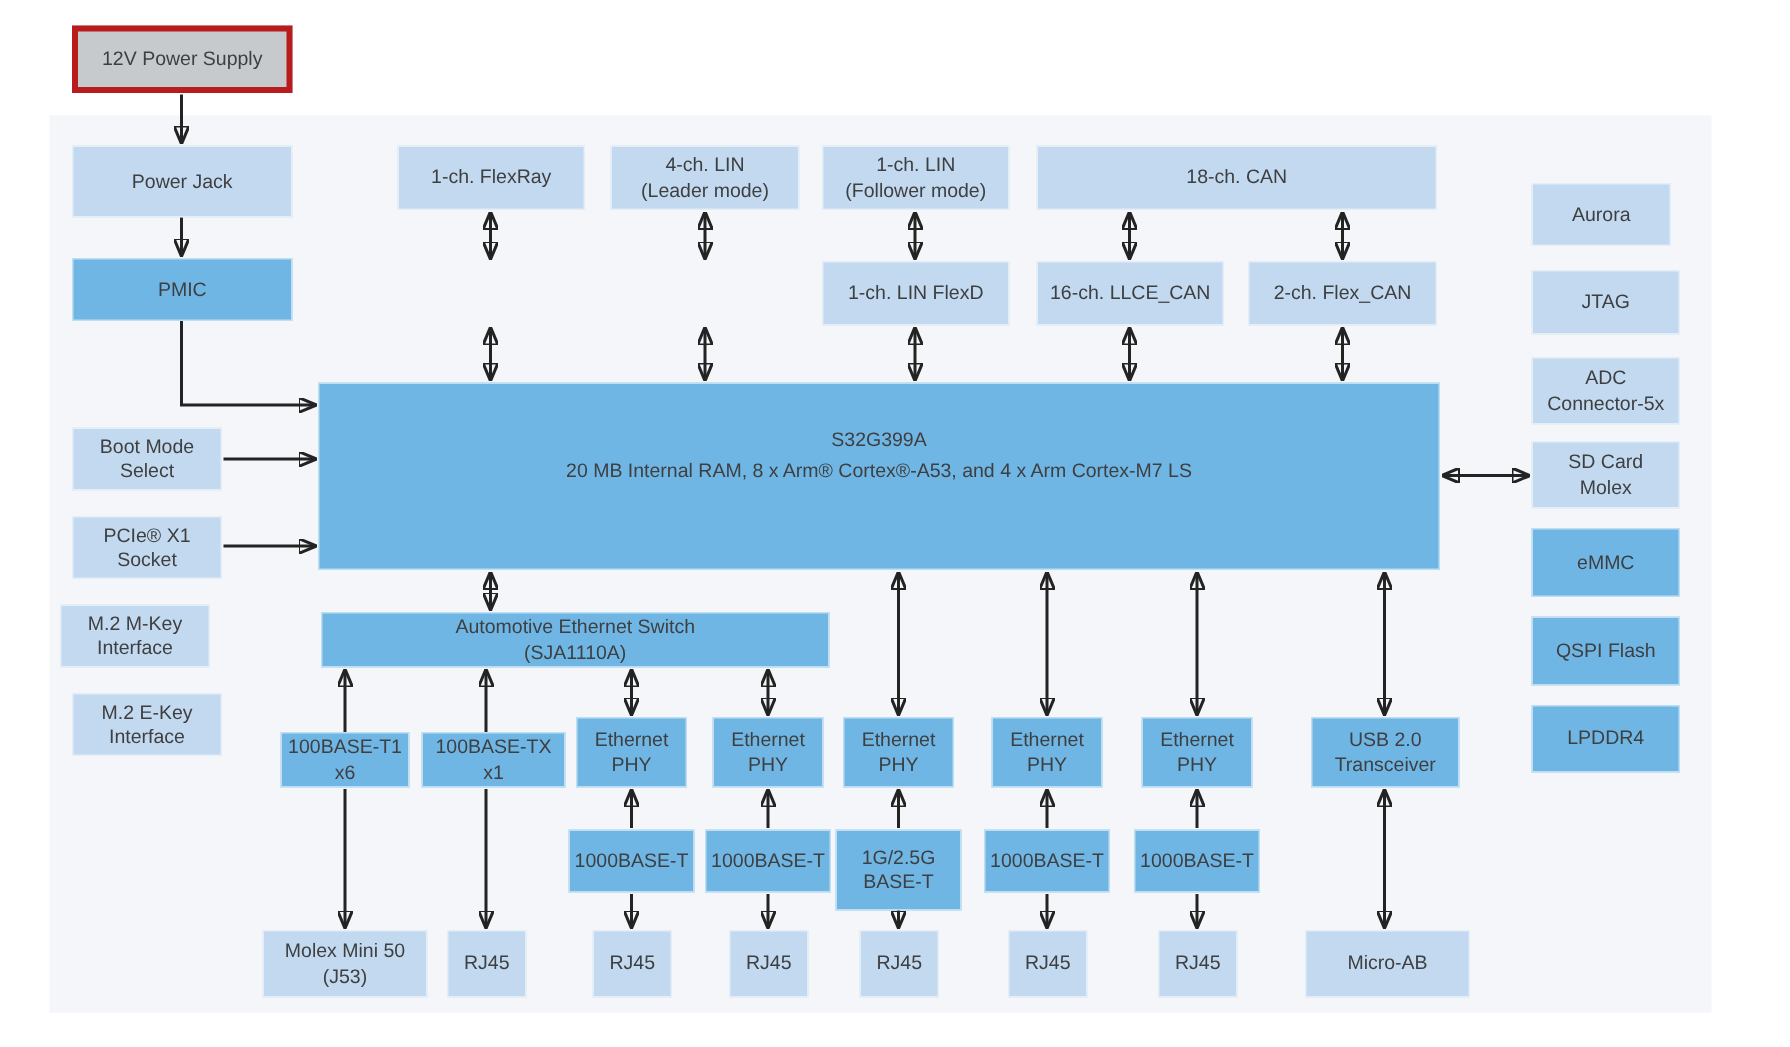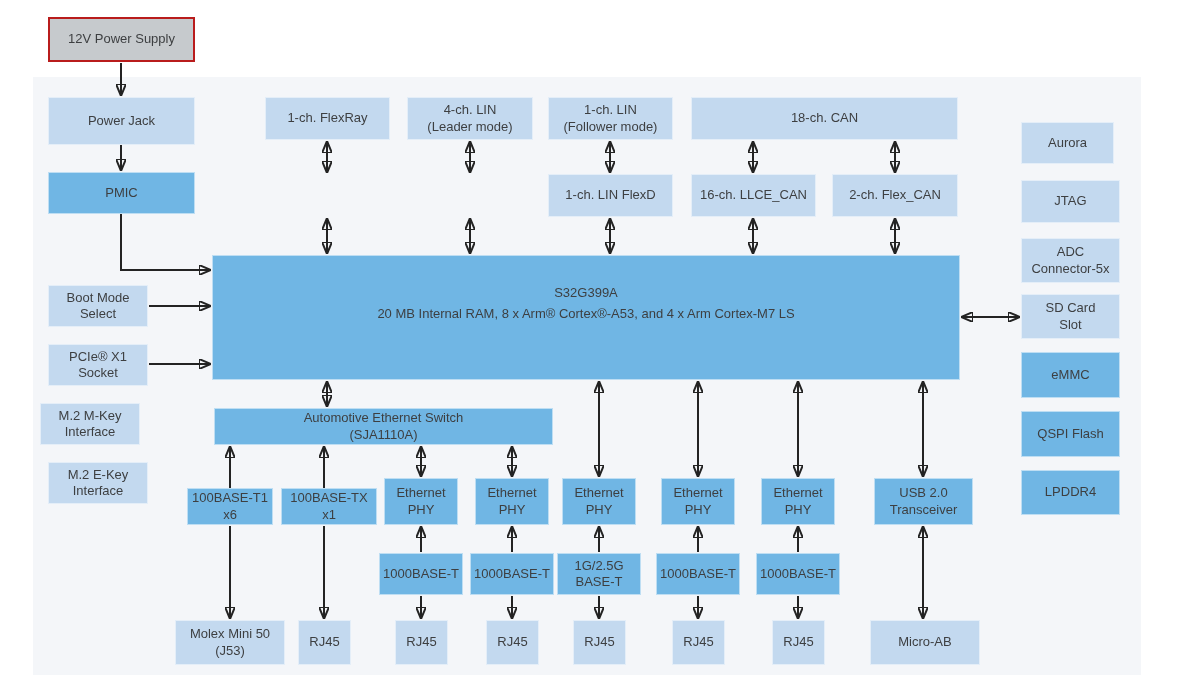--- a/index.html
+++ b/index.html
@@ -11,21 +11,21 @@
     position:absolute;left:33px;top:77px;width:1108px;height:598px;
     background:#f4f6f9;
   }
   .box{
     position:absolute;display:flex;align-items:center;justify-content:center;
     text-align:center;white-space:pre-line;font-size:13px;line-height:1.25;
     color:#3d3f41;box-sizing:border-box;border:1px solid rgba(255,255,255,0.55);
   }
   .light{background:#c3d9ef;}
   .mid{background:#70b6e4;}
-  .gray{background:#c6cacd;border:2px solid #b91c1c;}
+  .gray{background:#c6cacd;border:4px solid #b91c1c;}
   .soc{flex-direction:column;padding-bottom:28px;}
   .soc .soc-title{display:block;margin-bottom:4px;}
   svg.wires{position:absolute;left:0;top:0;width:1193px;height:698px;pointer-events:none;}
   svg.wires line, svg.wires path{stroke:#232323;stroke-width:2;fill:none;}
 </style>
 </head>
 <body>
 
 <div class="canvas">
 
@@ -135,38 +135,38 @@
 PHY</div>
   <div class="box mid" style="left:661px;top:478px;width:74px;height:47px">Ethernet
 PHY</div>
   <div class="box mid" style="left:761px;top:478px;width:74px;height:47px">Ethernet
 PHY</div>
   <div class="box mid" style="left:874px;top:478px;width:99px;height:47px">USB 2.0
 Transceiver</div>
 
   <div class="box mid" style="left:379px;top:553px;width:84px;height:42px">1000BASE-T</div>
   <div class="box mid" style="left:470px;top:553px;width:84px;height:42px">1000BASE-T</div>
-  <div class="box mid" style="left:557px;top:553px;width:84px;height:42px">1G/2.5G
+  <div class="box mid" style="left:557px;top:553px;width:84px;height:54px">1G/2.5G
 BASE-T</div>
   <div class="box mid" style="left:656px;top:553px;width:84px;height:42px">1000BASE-T</div>
   <div class="box mid" style="left:756px;top:553px;width:84px;height:42px">1000BASE-T</div>
 
   <div class="box light" style="left:175px;top:620px;width:110px;height:45px">Molex Mini 50
 (J53)</div>
   <div class="box light" style="left:298px;top:620px;width:53px;height:45px">RJ45</div>
   <div class="box light" style="left:395px;top:620px;width:53px;height:45px">RJ45</div>
   <div class="box light" style="left:486px;top:620px;width:53px;height:45px">RJ45</div>
   <div class="box light" style="left:573px;top:620px;width:53px;height:45px">RJ45</div>
   <div class="box light" style="left:672px;top:620px;width:53px;height:45px">RJ45</div>
   <div class="box light" style="left:772px;top:620px;width:53px;height:45px">RJ45</div>
   <div class="box light" style="left:870px;top:620px;width:110px;height:45px">Micro-AB</div>
 
   <div class="box light" style="left:1021px;top:122px;width:93px;height:42px">Aurora</div>
   <div class="box light" style="left:1021px;top:180px;width:99px;height:43px">JTAG</div>
   <div class="box light" style="left:1021px;top:238px;width:99px;height:45px">ADC
 Connector-5x</div>
   <div class="box light" style="left:1021px;top:294px;width:99px;height:45px">SD Card
-Slot</div>
+Molex</div>
   <div class="box mid" style="left:1021px;top:352px;width:99px;height:46px">eMMC</div>
   <div class="box mid" style="left:1021px;top:411px;width:99px;height:46px">QSPI Flash</div>
   <div class="box mid" style="left:1021px;top:470px;width:99px;height:45px">LPDDR4</div>
 
 </div>
 
 </body></html>

